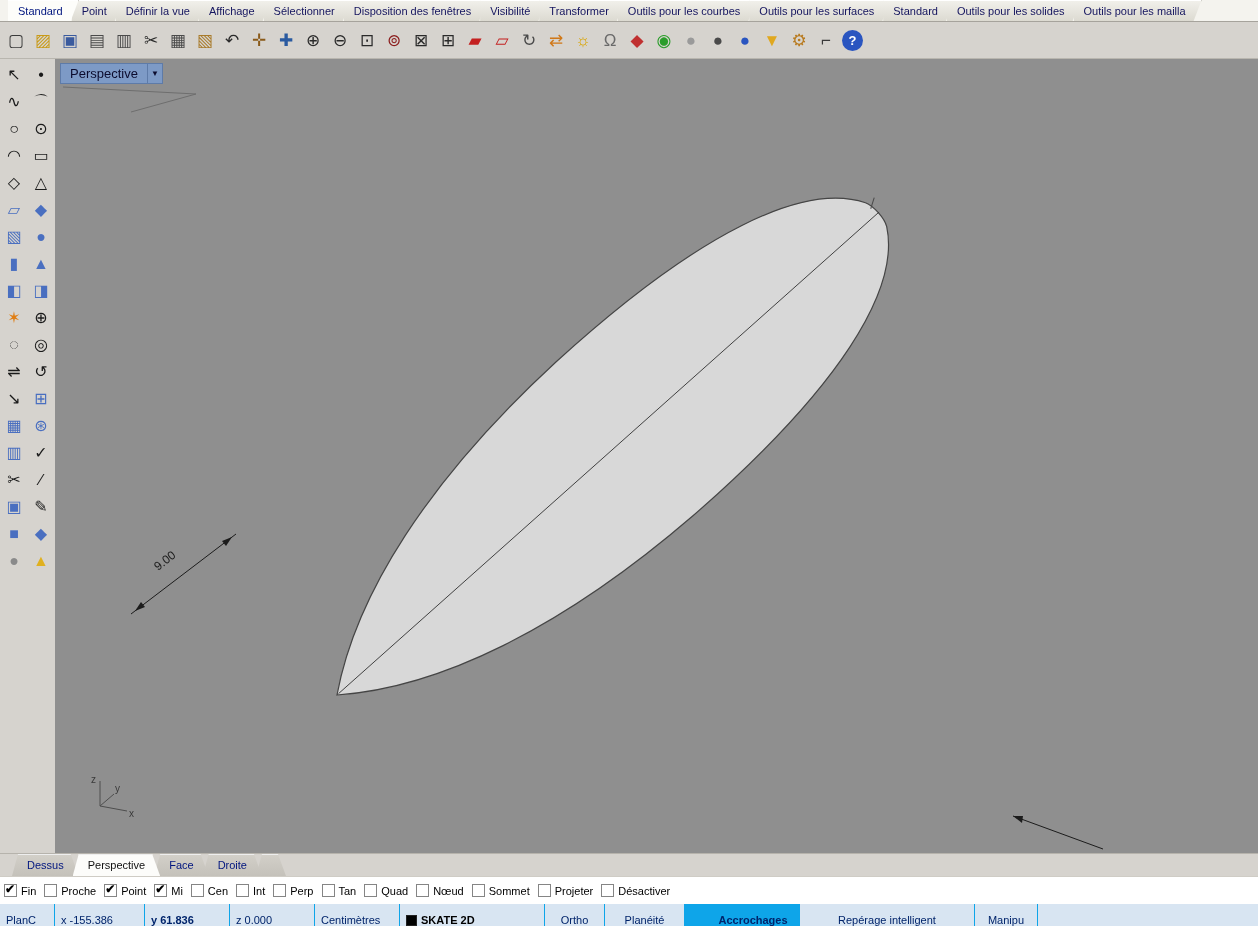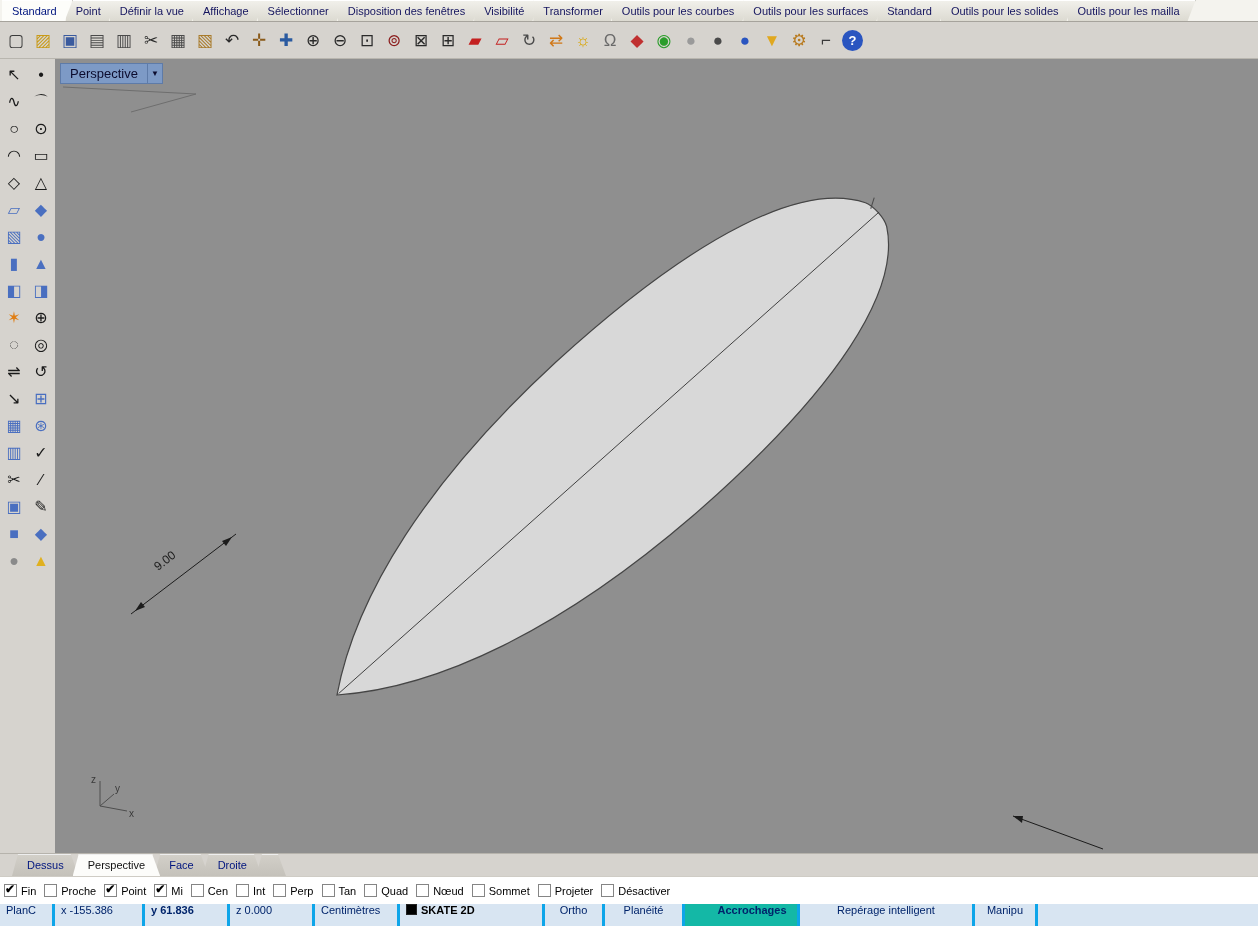--- a/index.html
+++ b/index.html
@@ -3,21 +3,21 @@
 <meta charset="utf-8">
 <style>
   * { margin:0; padding:0; box-sizing:border-box; }
   html,body { width:1258px; height:926px; overflow:hidden;
     font-family:"Liberation Sans", sans-serif; font-size:11px; background:#d6d3ce; }
 
   .window { width:1258px; height:926px; display:flex; flex-direction:column; }
 
   
   .tabbar { height:22px; background:#f4f3ee; display:flex; align-items:stretch;
-    padding-left:2px; white-space:nowrap; overflow:hidden; border-bottom:1px solid #a6a39c; }
+    padding-left:8px; white-space:nowrap; overflow:hidden; border-bottom:1px solid #a6a39c; }
   .menu-tab { position:relative; display:flex; align-items:center; padding:0 16px 0 10px;
     color:#14145e; background:linear-gradient(#f2f1ec,#dcdad1);
     clip-path:polygon(0 0,100% 0,calc(100% - 8px) 100%,0 100%);
     margin-right:-7px; box-shadow:inset -1px 0 0 #9b988f, inset 0 1px 0 #fff; }
   .menu-tab.active { background:#fdfdfa; color:#00157f; z-index:2; }
 
   
   .toolbar { height:37px; background:#d6d3ce; display:flex; align-items:center;
     padding:2px 3px; gap:1px; border-bottom:1px solid #b9b6af; overflow:hidden; }
   .tb-icon { width:26px; height:26px; display:flex; align-items:center; justify-content:center;
@@ -54,23 +54,23 @@
   .osnap-item { display:flex; align-items:center; margin-right:8px; color:#000; cursor:default; }
   .osnap-box { width:13px; height:13px; background:#fff; border:1px solid #858585;
     margin-right:4px; position:relative; flex:0 0 auto; }
   .osnap-box.checked::after { content:"✔"; position:absolute; top:-3px; left:0;
     font-size:12px; font-weight:bold; color:#000; }
   .osnap-label { white-space:nowrap; }
 
   
   .statusbar { height:22px; background:#d8e5f2; display:flex; align-items:stretch;
     color:#00246b; overflow:hidden; }
-  .sb-cell { flex:0 0 auto; display:flex; align-items:flex-start; justify-content:center;
-    padding:0 6px; border-right:3px solid #0ea5e9; white-space:nowrap; overflow:hidden; }
-  .sb-cell.hl { background:#14b8a6; font-weight:bold;padding-left:28px; }
+  .sb-cell { flex:0 0 auto; display:flex; align-items:flex-end; justify-content:center;
+    padding:0 6px; border-right:1px solid #0ea5e9; white-space:nowrap; overflow:hidden; }
+  .sb-cell.hl { background:#0ea5e9; font-weight:bold;padding-left:28px; }
   .swatch { display:none; width:11px; height:11px; margin-right:4px; border:1px solid #222; }
   .swatch.show { display:inline-block; }
   .bold { font-weight:bold; color:#000; }
 </style>
 </head>
 <body>
 
 <div class="window">
 
   <div class="tabbar">

